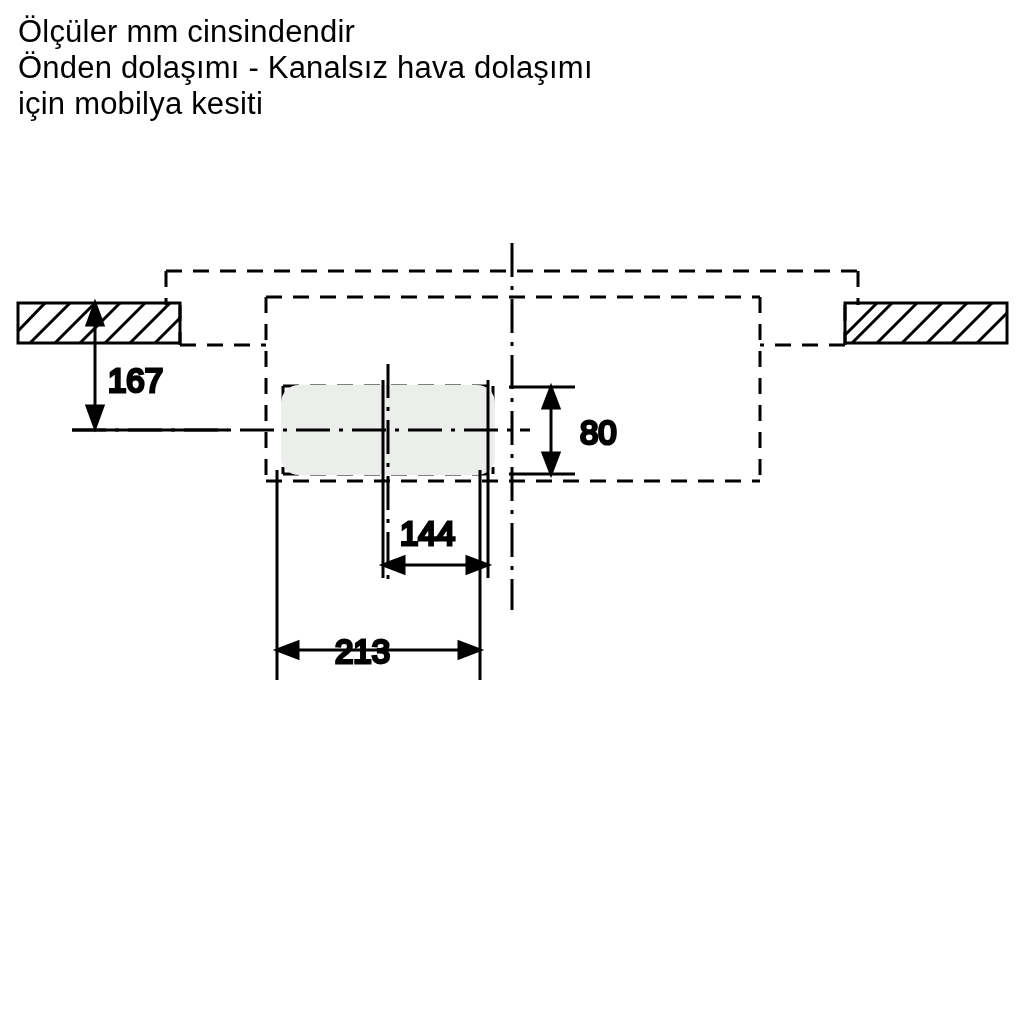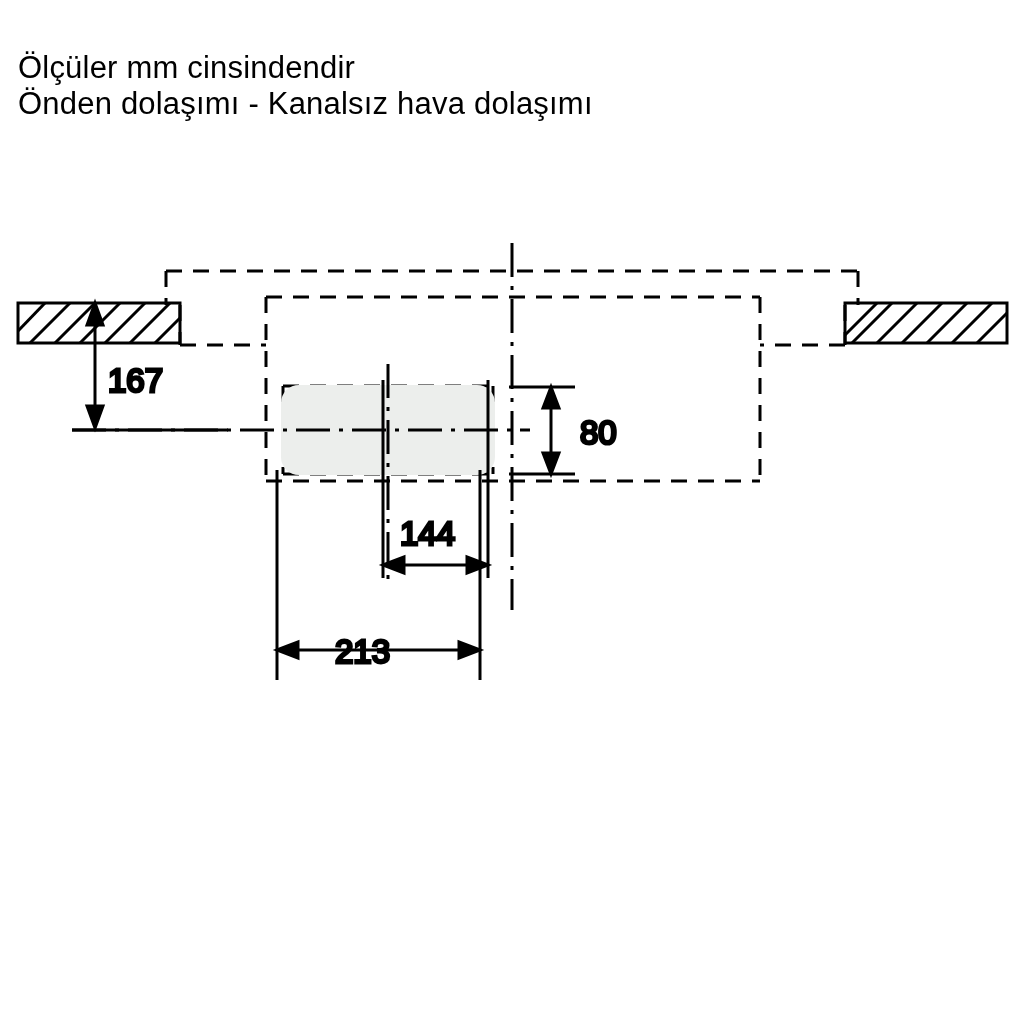--- a/index.html
+++ b/index.html
@@ -18,21 +18,20 @@
   #page {
     position: relative;
     width: 1024px;
     height: 1024px;
   }
   .heading {
     position: absolute;
     left: 18px;
     top: 14px;
     width: 960px;
-    margin-top: 36px;
   }
   .heading .line {
     font-size: 31px;
     line-height: 36px;
     letter-spacing: 0.2px;
     white-space: pre;
     color: #000;
   }
   svg.drawing {
     position: absolute;
@@ -48,20 +47,21 @@
   }
 </style>
 </head>
 <body>
 
 <div id="page">
 
   <div class="heading">
     <div class="line">Ölçüler mm cinsindendir</div>
     <div class="line">Önden dolaşımı - Kanalsız hava dolaşımı</div>
+    <div class="line">için mobilya kesiti</div>
   </div>
 
   <svg class="drawing" viewBox="0 0 1024 1024">
 
     <g>
       <rect x="18" y="303" width="162" height="40" fill="none" stroke="#000" stroke-width="3"></rect>
       <g stroke="#000" stroke-width="3">
         <line x1="30" y1="343" x2="70" y2="303"></line>
         <line x1="55" y1="343" x2="95" y2="303"></line>
         <line x1="80" y1="343" x2="120" y2="303"></line>

